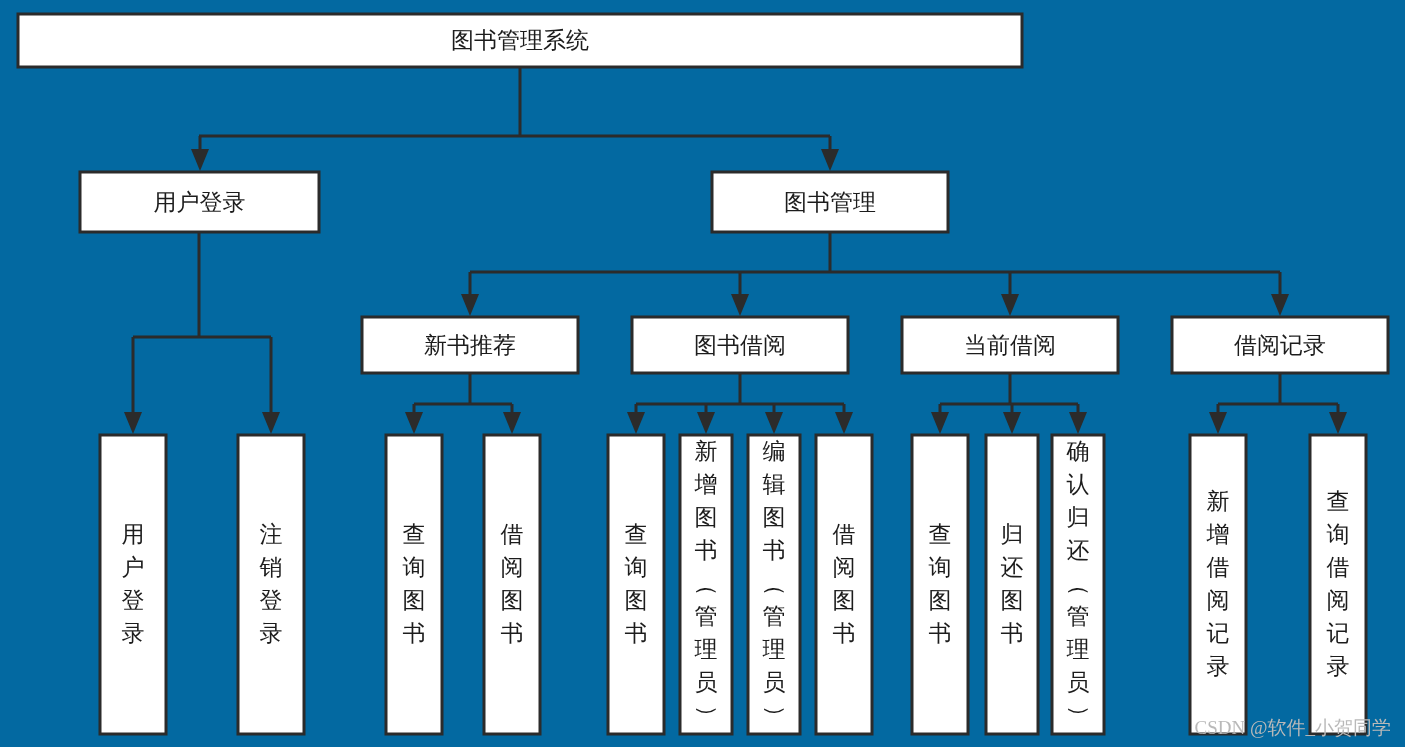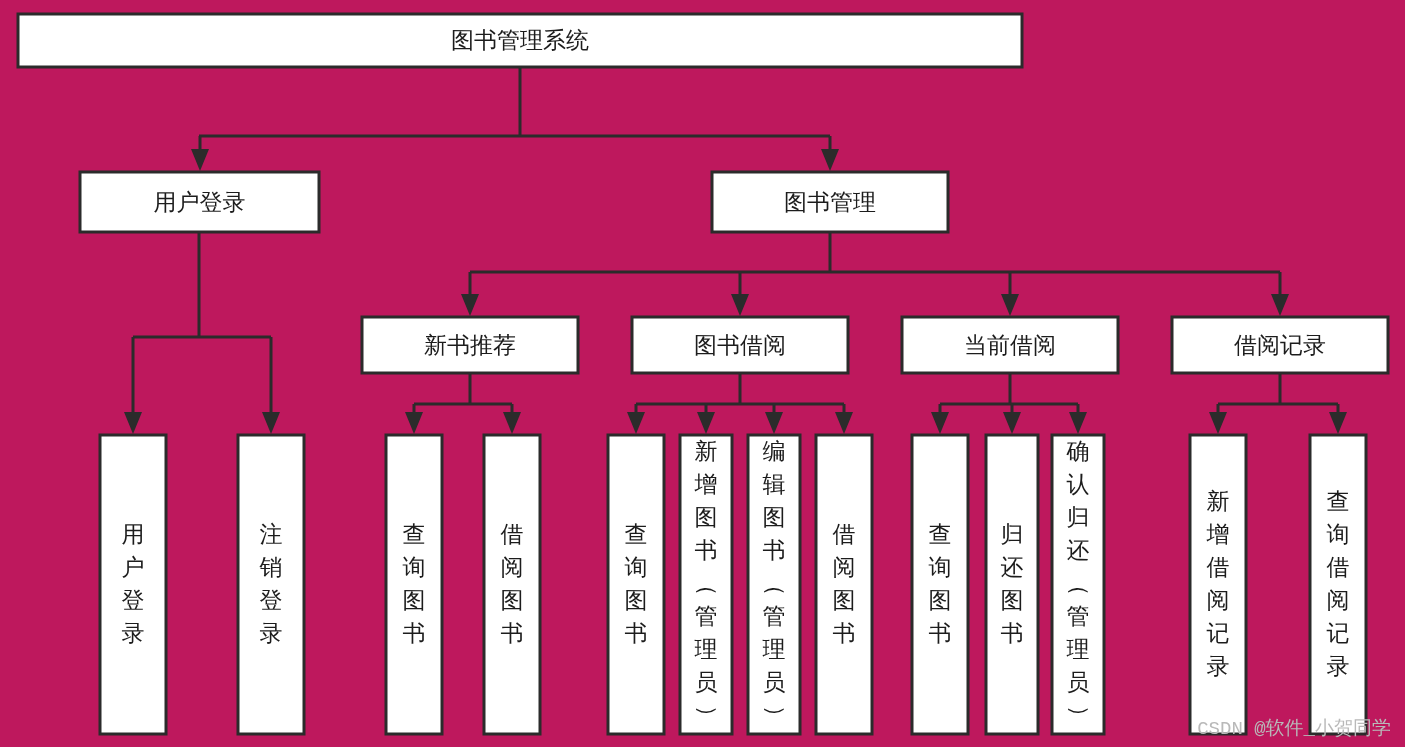--- a/index.html
+++ b/index.html
@@ -4,21 +4,21 @@
 <style>
   html, body {
     margin: 0;
     padding: 0;
     background: #ffffff;
   }
   #page {
     position: relative;
     width: 1405px;
     height: 747px;
-    background: #be185d;
+    background: #0369a1;
     font-family: "DejaVu Sans", "Liberation Sans", sans-serif;
     overflow: hidden;
   }
   svg#diagram {
     position: absolute;
     left: 0;
     top: 0;
     width: 1405px;
     height: 747px;
     display: block;
@@ -49,21 +49,21 @@
     font-family: "DejaVu Sans", "Liberation Sans", sans-serif;
     font-size: 23px;
     fill: #1c1c1c;
     text-anchor: middle;
     dominant-baseline: middle;
   }
   .watermark {
     position: absolute;
     right: 14px;
     bottom: 6px;
-    font-family: Liberation Mono, monospace;
+    font-family: Liberation Serif, serif;
     font-size: 19px;
     color: #b9b9b9;
     white-space: nowrap;
     pointer-events: none;
     user-select: none;
     padding-left: 28px;
   }
 </style>
 </head>
 <body>

